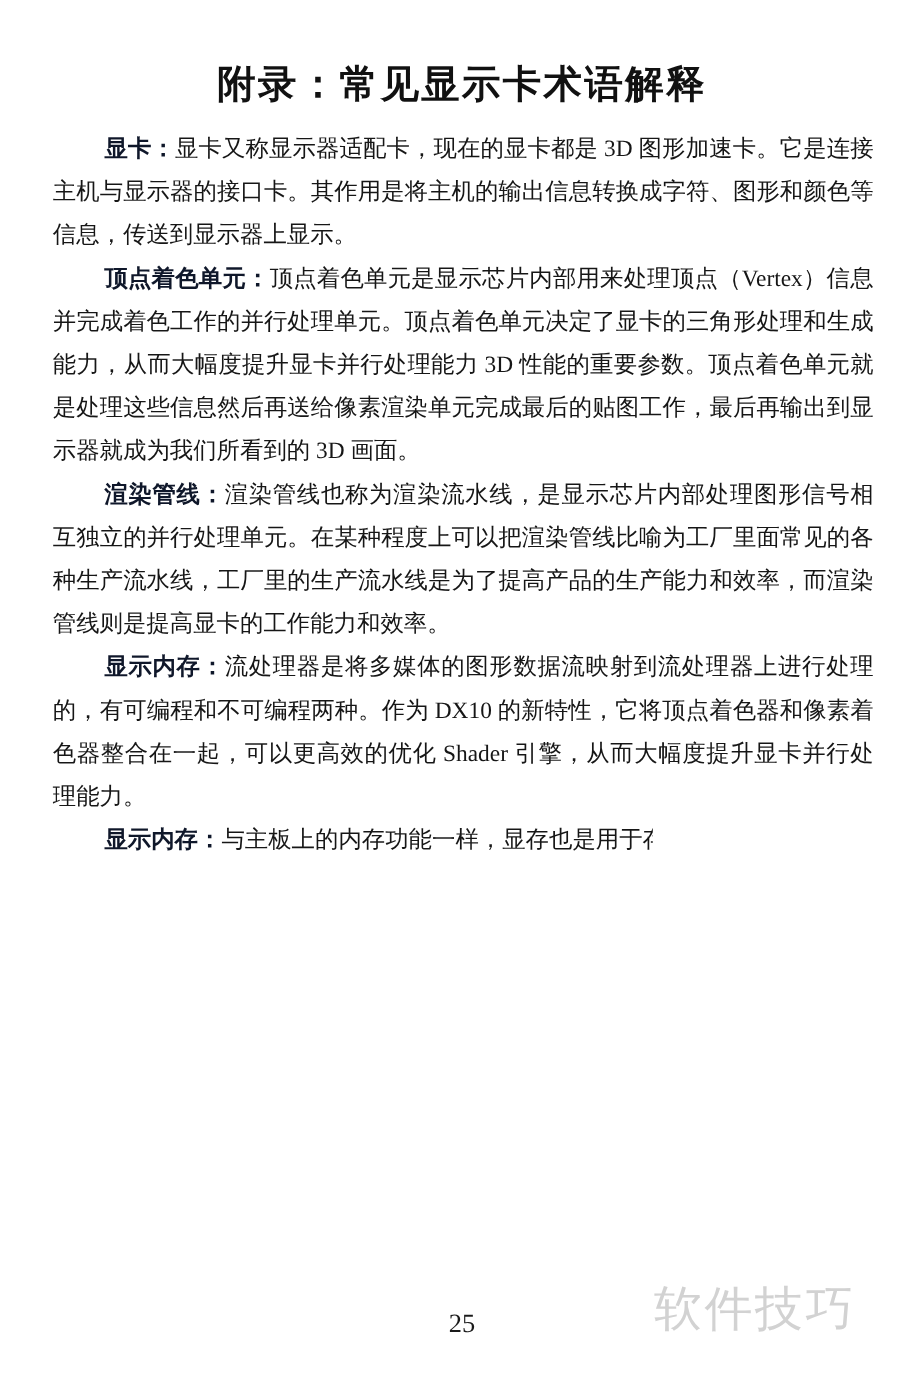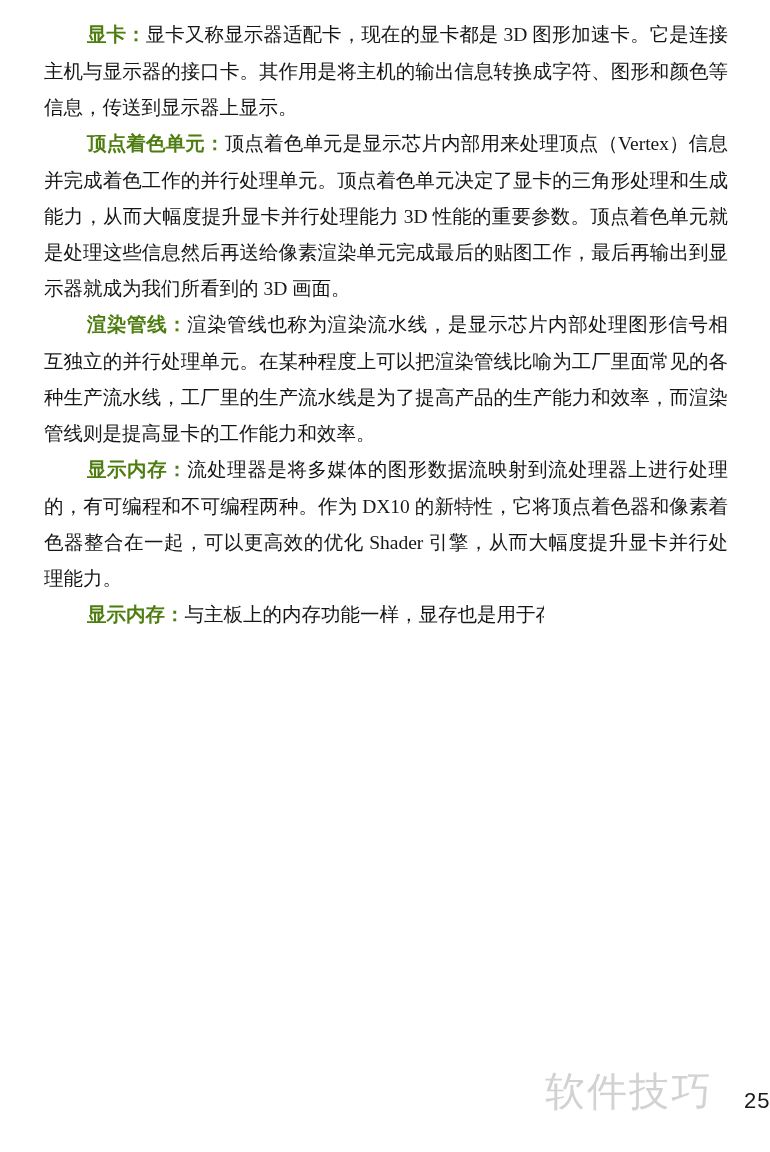--- a/index.html
+++ b/index.html
@@ -29,58 +29,58 @@
     line-height: 36px;
     text-align: justify;
     text-justify: inter-character;
   }
   .para {
     margin: 0;
     text-indent: 43px;
   }
   .term {
     font-weight: bold;
-    font-family: Liberation Mono, monospace;
-    color: #4d7c0f;
+    font-family: Liberation Serif, serif;
+    color: #0f172a;
   }
   .para.truncated {
     white-space: nowrap;
     overflow: hidden;
     width: 500px;
     text-align: left;
   }
   .page-number {
     position: absolute;
     left: 0;
     top: 1091px;
     width: 100%;
-    text-align: right;
+    text-align: center;
     font-size: 22px;
     line-height: 24px;
     color: #1a1a1a;
-    font-family: Liberation Mono, monospace;
   }
   .watermark {
     position: absolute;
     left: 545px;
     top: 1060px;
     font-family: "Liberation Sans", "DejaVu Sans", sans-serif;
     font-size: 40px;
     line-height: 62px;
     letter-spacing: 2px;
     color: #d2d2d2;
     white-space: nowrap;
     pointer-events: none;
   }
 </style>
 </head>
 <body>
 
 <div class="page" style="background: rgb(255, 255, 255);">
 
+  <h1 class="title">附录：常见显示卡术语解释</h1>
 
   <div class="content">
 
     <p class="para"><span class="term">显卡：</span><span>显卡又称显示器适配卡，现在的显卡都是 3D 图形加速卡。它是连接主机与显示器的接口卡。其作用是将主机的输出信息转换成字符、图形和颜色等信息，传送到显示器上显示。</span></p>
 
 
 
     <p class="para"><span class="term">顶点着色单元：</span><span>顶点着色单元是显示芯片内部用来处理顶点（Vertex）信息并完成着色工作的并行处理单元。顶点着色单元决定了显卡的三角形处理和生成能力，从而大幅度提升显卡并行处理能力 3D 性能的重要参数。顶点着色单元就是处理这些信息然后再送给像素渲染单元完成最后的贴图工作，最后再输出到显示器就成为我们所看到的 3D 画面。</span></p>
 
     <p class="para"><span class="term">渲染管线：</span><span>渲染管线也称为渲染流水线，是显示芯片内部处理图形信号相互独立的并行处理单元。在某种程度上可以把渲染管线比喻为工厂里面常见的各种生产流水线，工厂里的生产流水线是为了提高产品的生产能力和效率，而渲染管线则是提高显卡的工作能力和效率。</span></p>

